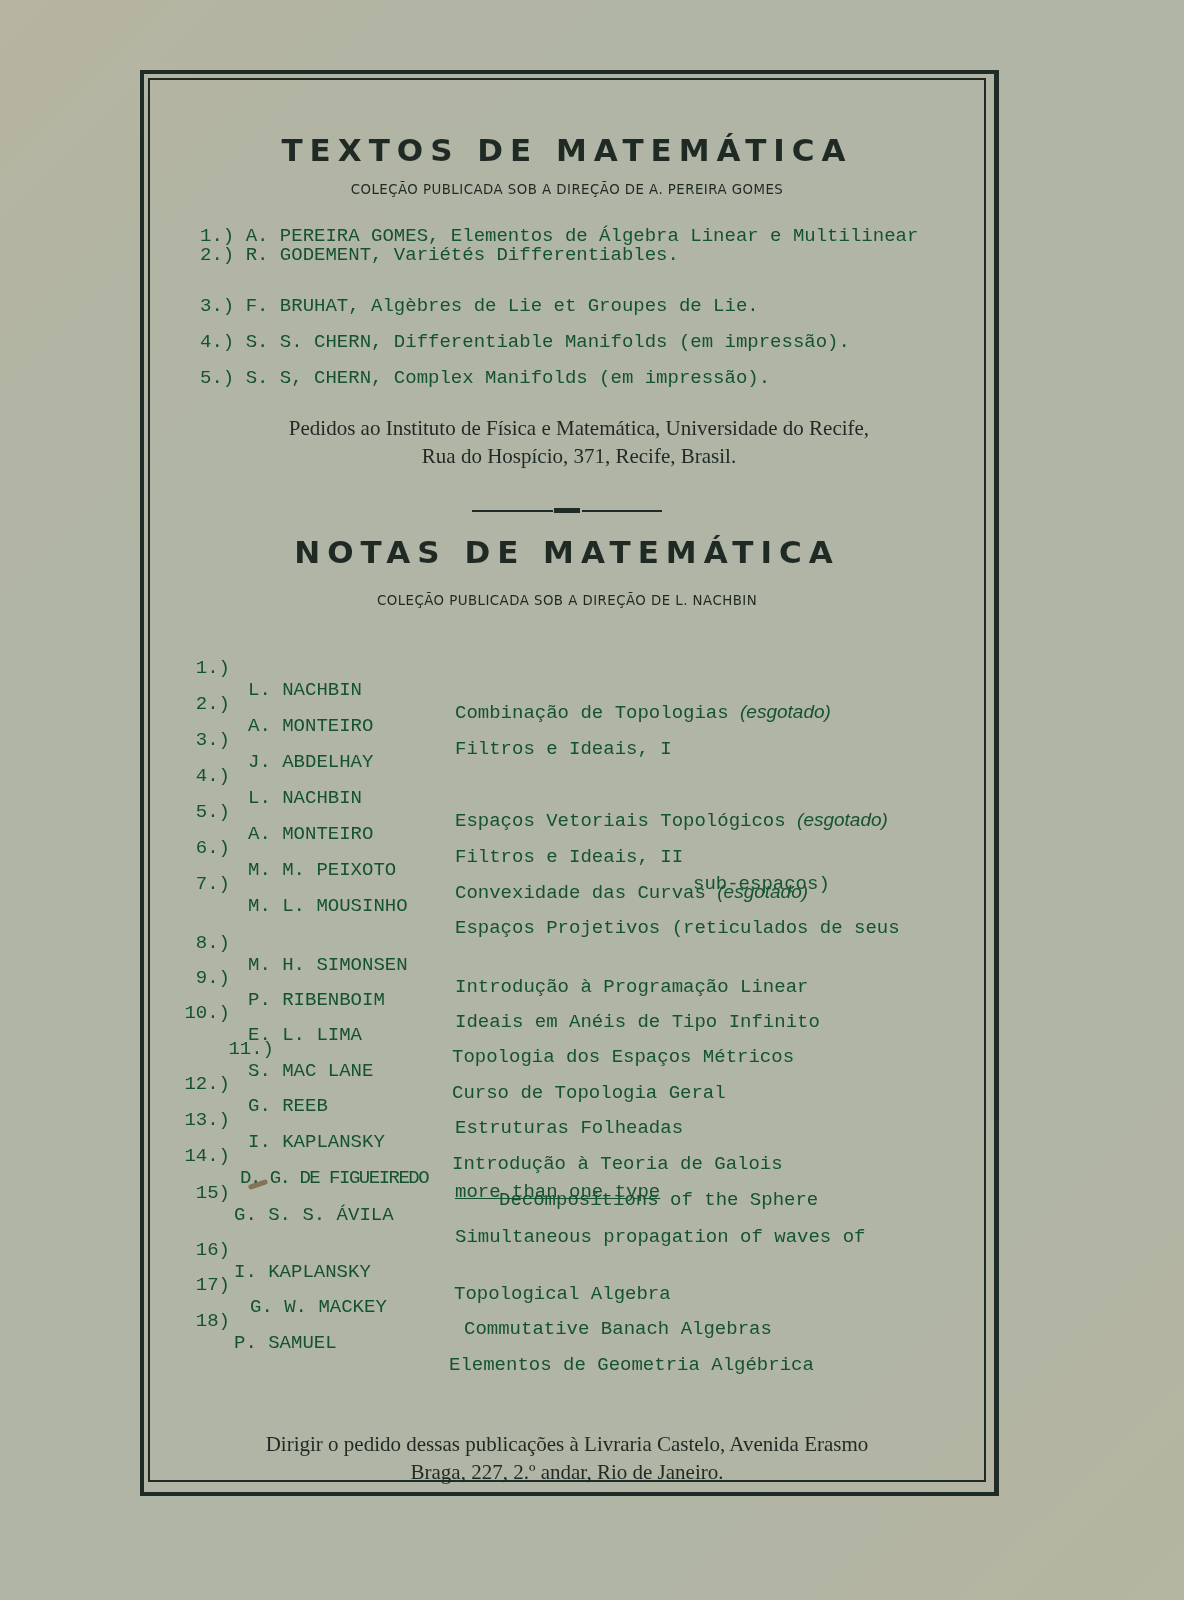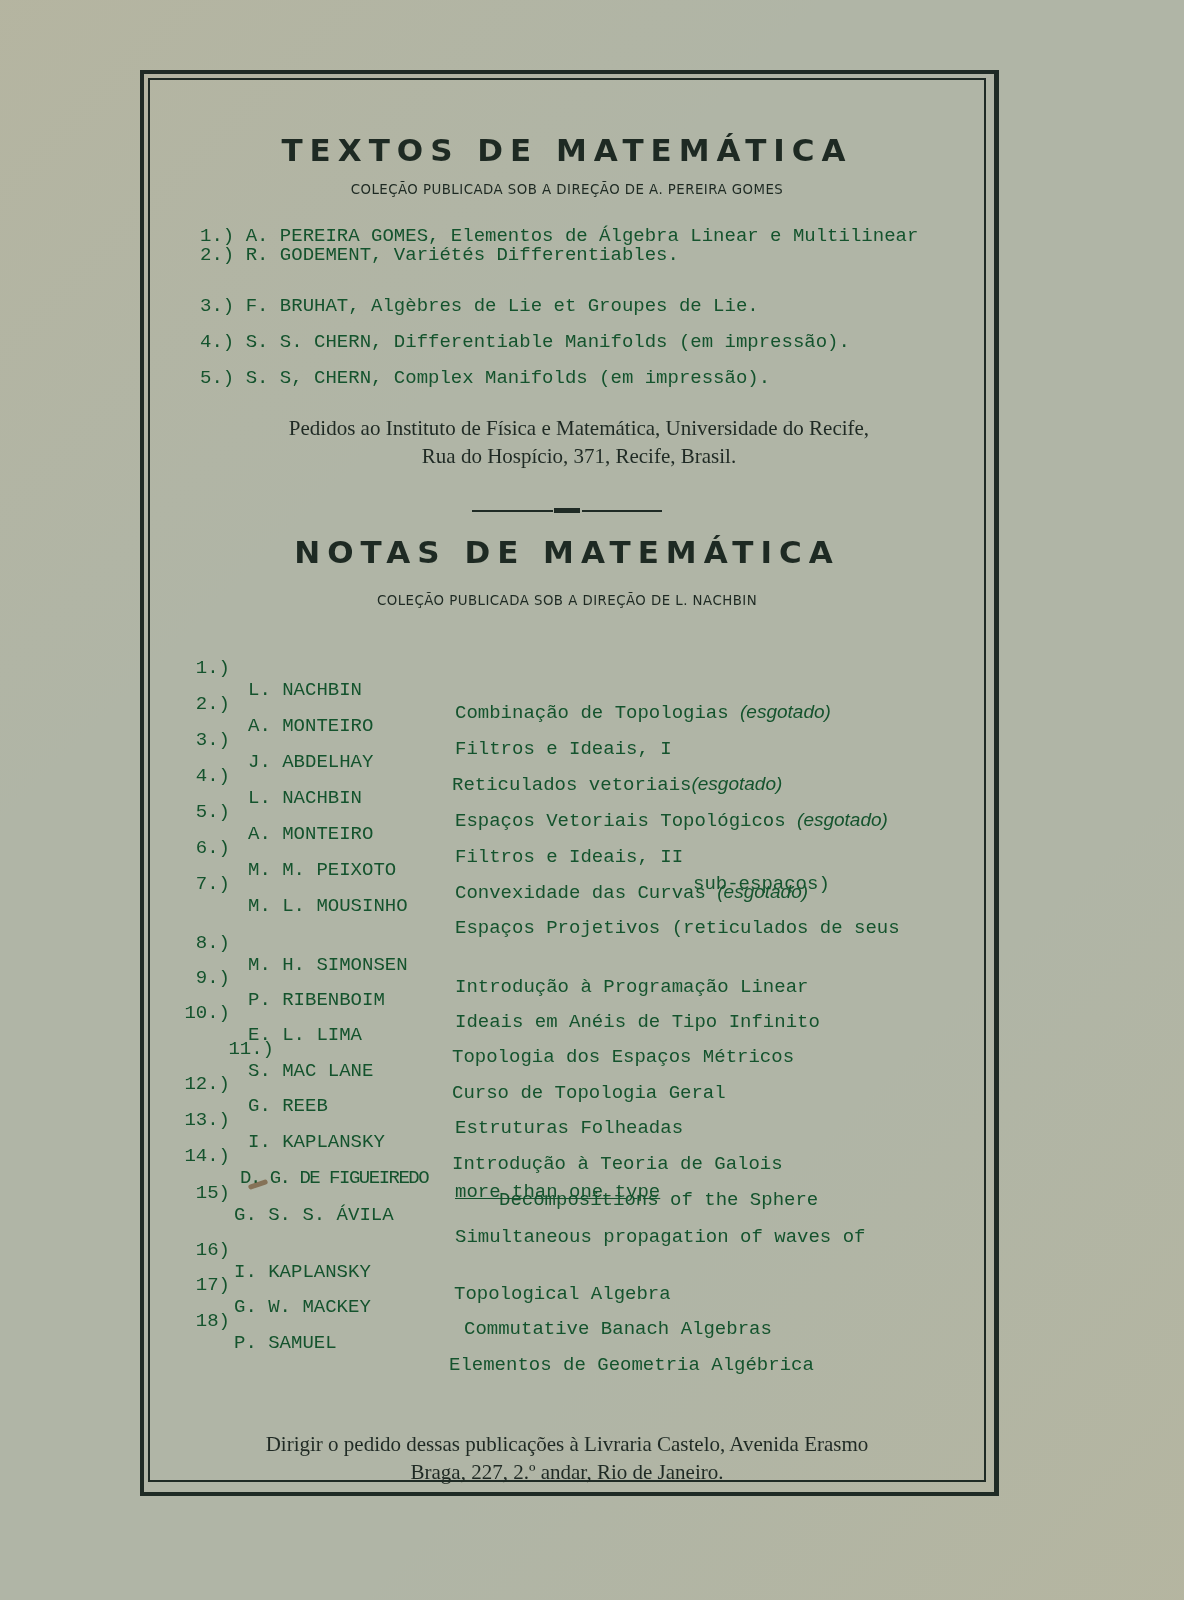--- a/index.html
+++ b/index.html
@@ -188,21 +188,20 @@
     <span class="title"><span>Combinação de Topologias </span><span class="esg">(esgotado)</span></span>
   </div>
   <div class="notas-row mono" style="top:591px;">
     <span class="num">2.)</span>
     <span class="author">A. MONTEIRO</span>
     <span class="title"><span>Filtros e Ideais, I</span><span class="esg"></span></span>
   </div>
   <div class="notas-row mono" style="top:627px;">
     <span class="num">3.)</span>
     <span class="author">J. ABDELHAY</span>
-    <span class="title" style="left:302px;"><span>Reticulados vetoriais</span><span class="esg">(esgotado)</span></span>
   </div>
   <div class="notas-row mono" style="top:663px;">
     <span class="num">4.)</span>
     <span class="author">L. NACHBIN</span>
     <span class="title"><span>Espaços Vetoriais Topológicos </span><span class="esg">(esgotado)</span></span>
   </div>
   <div class="notas-row mono" style="top:699px;">
     <span class="num">5.)</span>
     <span class="author">A. MONTEIRO</span>
     <span class="title"><span>Filtros e Ideais, II</span><span class="esg"></span></span>
@@ -259,21 +258,21 @@
     <span class="title">Simultaneous propagation of waves of</span>
     <span class="title2" style="left:305px; top:21px;text-decoration:underline;">more than one type</span>
   </div>
   <div class="notas-row mono" style="top:1137px;">
     <span class="num">16)</span>
     <span class="author" style="left:84px;">I. KAPLANSKY</span>
     <span class="title" style="left:304px;">Topological Algebra</span>
   </div>
   <div class="notas-row mono" style="top:1172px;">
     <span class="num">17)</span>
-    <span class="author" style="left:84px;">G. W. MACKEY</span>
+    <span class="author" style="left:100px;">G. W. MACKEY</span>
     <span class="title" style="left:300px;margin-left:14px;">Commutative Banach Algebras</span>
   </div>
   <div class="notas-row mono" style="top:1208px;">
     <span class="num">18)</span>
     <span class="author" style="left:84px;">P. SAMUEL</span>
     <span class="title" style="left:299px;">Elementos de Geometria Algébrica</span>
   </div>
 
   <div class="order-note" style="top:1342px;margin-top:8px;">
     <div>Dirigir o pedido dessas publicações à Livraria Castelo, Avenida Erasmo</div>

